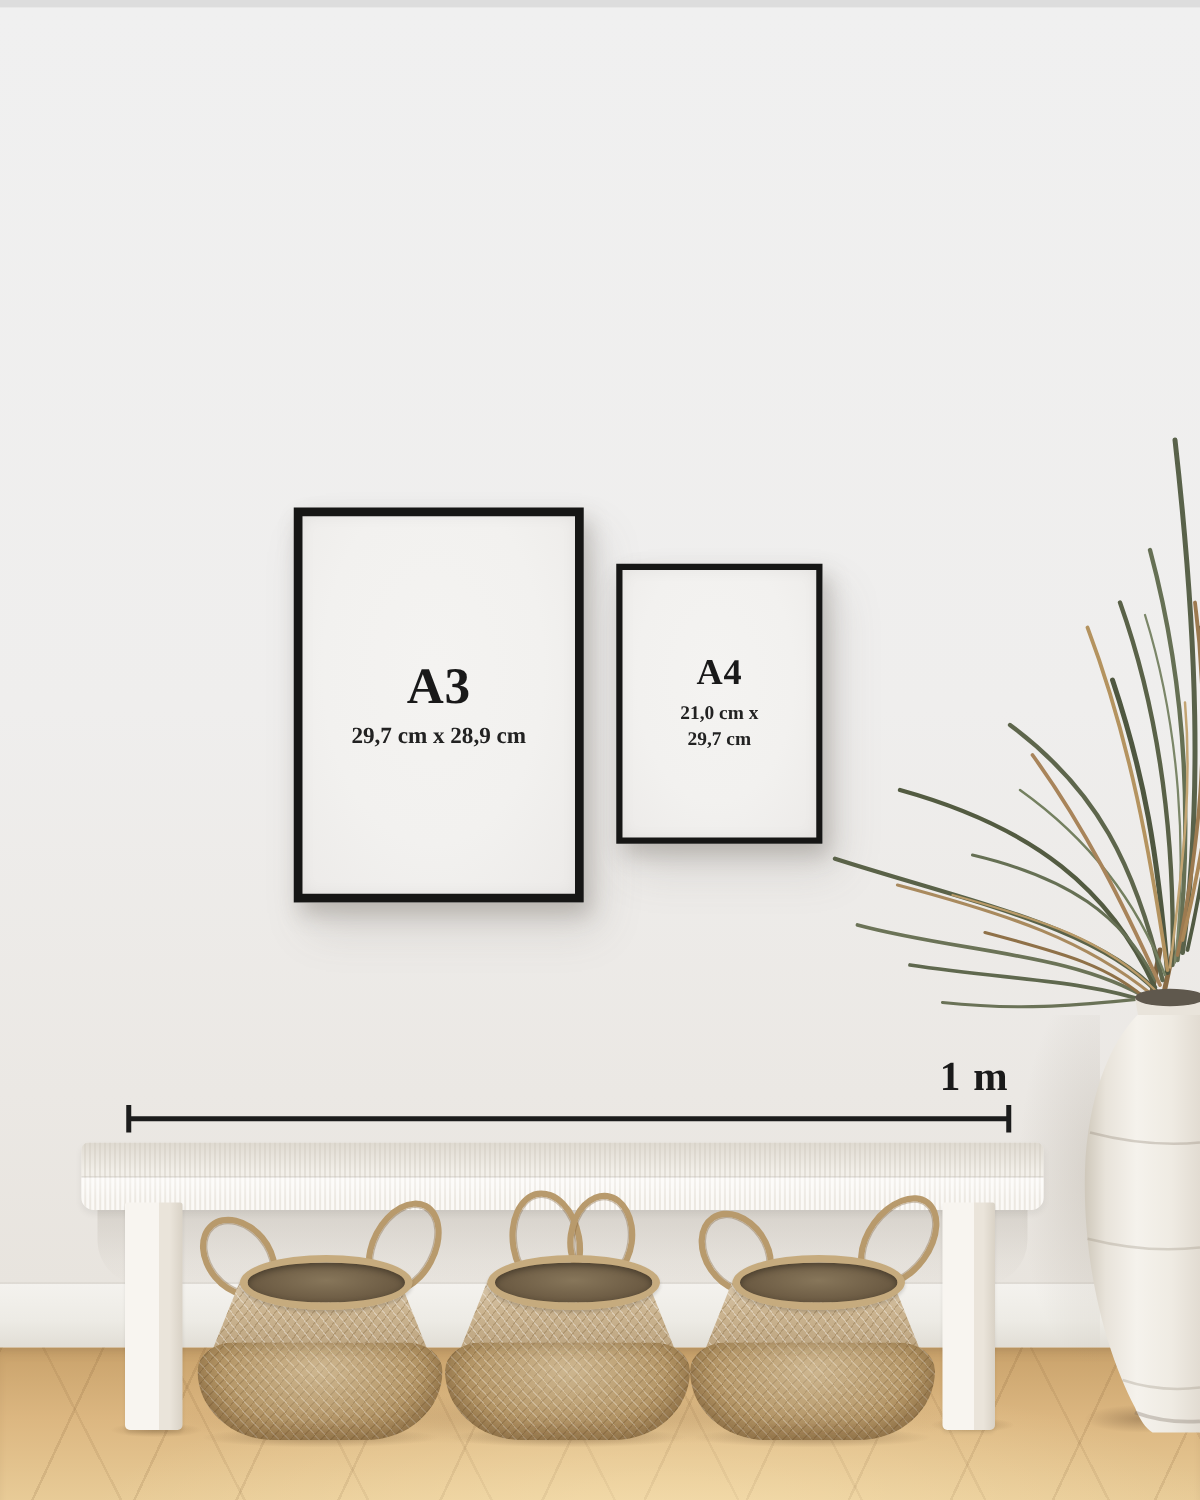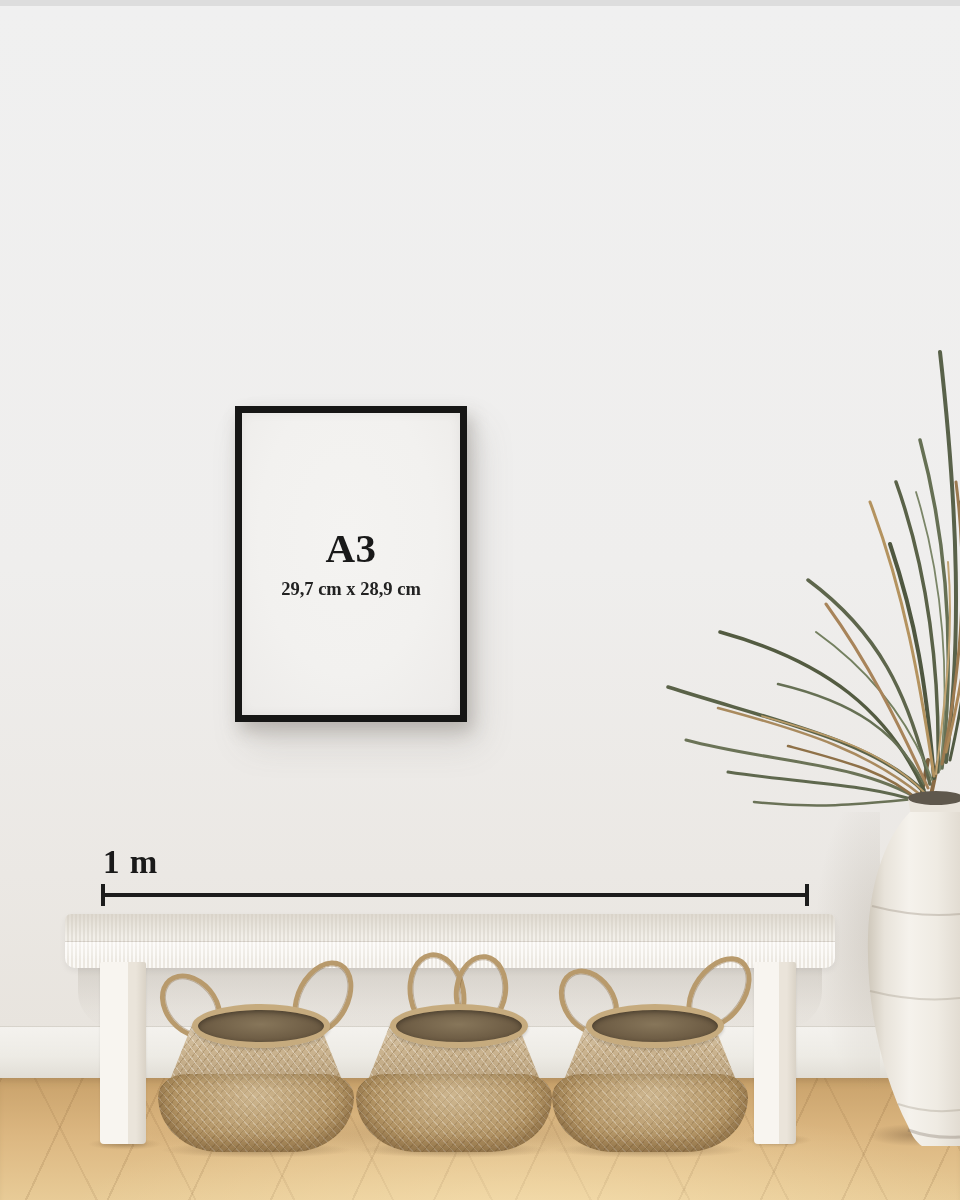--- a/index.html
+++ b/index.html
@@ -43,21 +43,21 @@
     color:var(--ink,#1d1d1d);text-align:center;z-index:4;}
   .frame.a3{left:235px;top:400px;width:218px;height:302px;border-width:7px;}
   .frame.a4{left:493px;top:445px;width:155px;height:214px;border-width:5px;}
   .frame-label{font-weight:bold;line-height:1;letter-spacing:.5px;color:#191919;}
   .a3 .frame-label{font-size:41px;}
   .a4 .frame-label{font-size:29px;}
   .frame-dims{font-weight:bold;color:#222;}
   .a3 .frame-dims{margin-top:10px;font-size:18.5px;}
   .a4 .frame-dims{margin-top:8px;font-size:15.5px;line-height:1.32;}
   
-  .scale-label{position:absolute;left:103px;top:838px;width:704px;text-align:left;z-index:4;
+  .scale-label{position:absolute;left:103px;top:838px;width:704px;text-align:right;z-index:4;
     font-size:33px;font-weight:bold;color:#1a1a1a;letter-spacing:1px;}
   .scale-line{position:absolute;left:103px;top:887px;width:704px;height:4px;background:#1c1c1c;z-index:4;}
   .scale-tick{position:absolute;top:878px;width:4px;height:22px;background:#1c1c1c;z-index:4;}
   .scale-tick.left{left:101px;}
   .scale-tick.right{left:805px;}
   
   .bench-top{position:absolute;left:65px;top:908px;width:770px;height:54px;z-index:8;
     border-radius:6px 6px 10px 10px;overflow:hidden;box-shadow:0 3px 6px rgba(0,0,0,.06);}
   .bench-weave-top{height:27px;
     background:
@@ -119,20 +119,27 @@
   <div class="floor"></div>
 
   <div class="bench-wall-shadow"></div>
   <div class="vase-wall-shadow"></div>
 
   <div class="frame a3">
     <div class="frame-label">A3</div>
     <div class="frame-dims">29,7 cm x 28,9 cm</div>
   </div>
 
+  <div class="frame a4">
+    <div class="frame-label">A4</div>
+    <div class="frame-dims">
+      <div>21,0 cm x</div>
+      <div>29,7 cm</div>
+    </div>
+  </div>
 
   <div class="scale-label">1 m</div>
   <div class="scale-line"></div>
   <div class="scale-tick left"></div>
   <div class="scale-tick right"></div>
 
   <svg class="plant" viewBox="0 0 302 484" fill="none">
     <g stroke-linecap="round" fill="none">
       <path d="M262,470 L270,428" stroke="#7a5f3d" stroke-width="4"></path>
       <path d="M272,468 L280,430" stroke="#8a6b44" stroke-width="4"></path>

